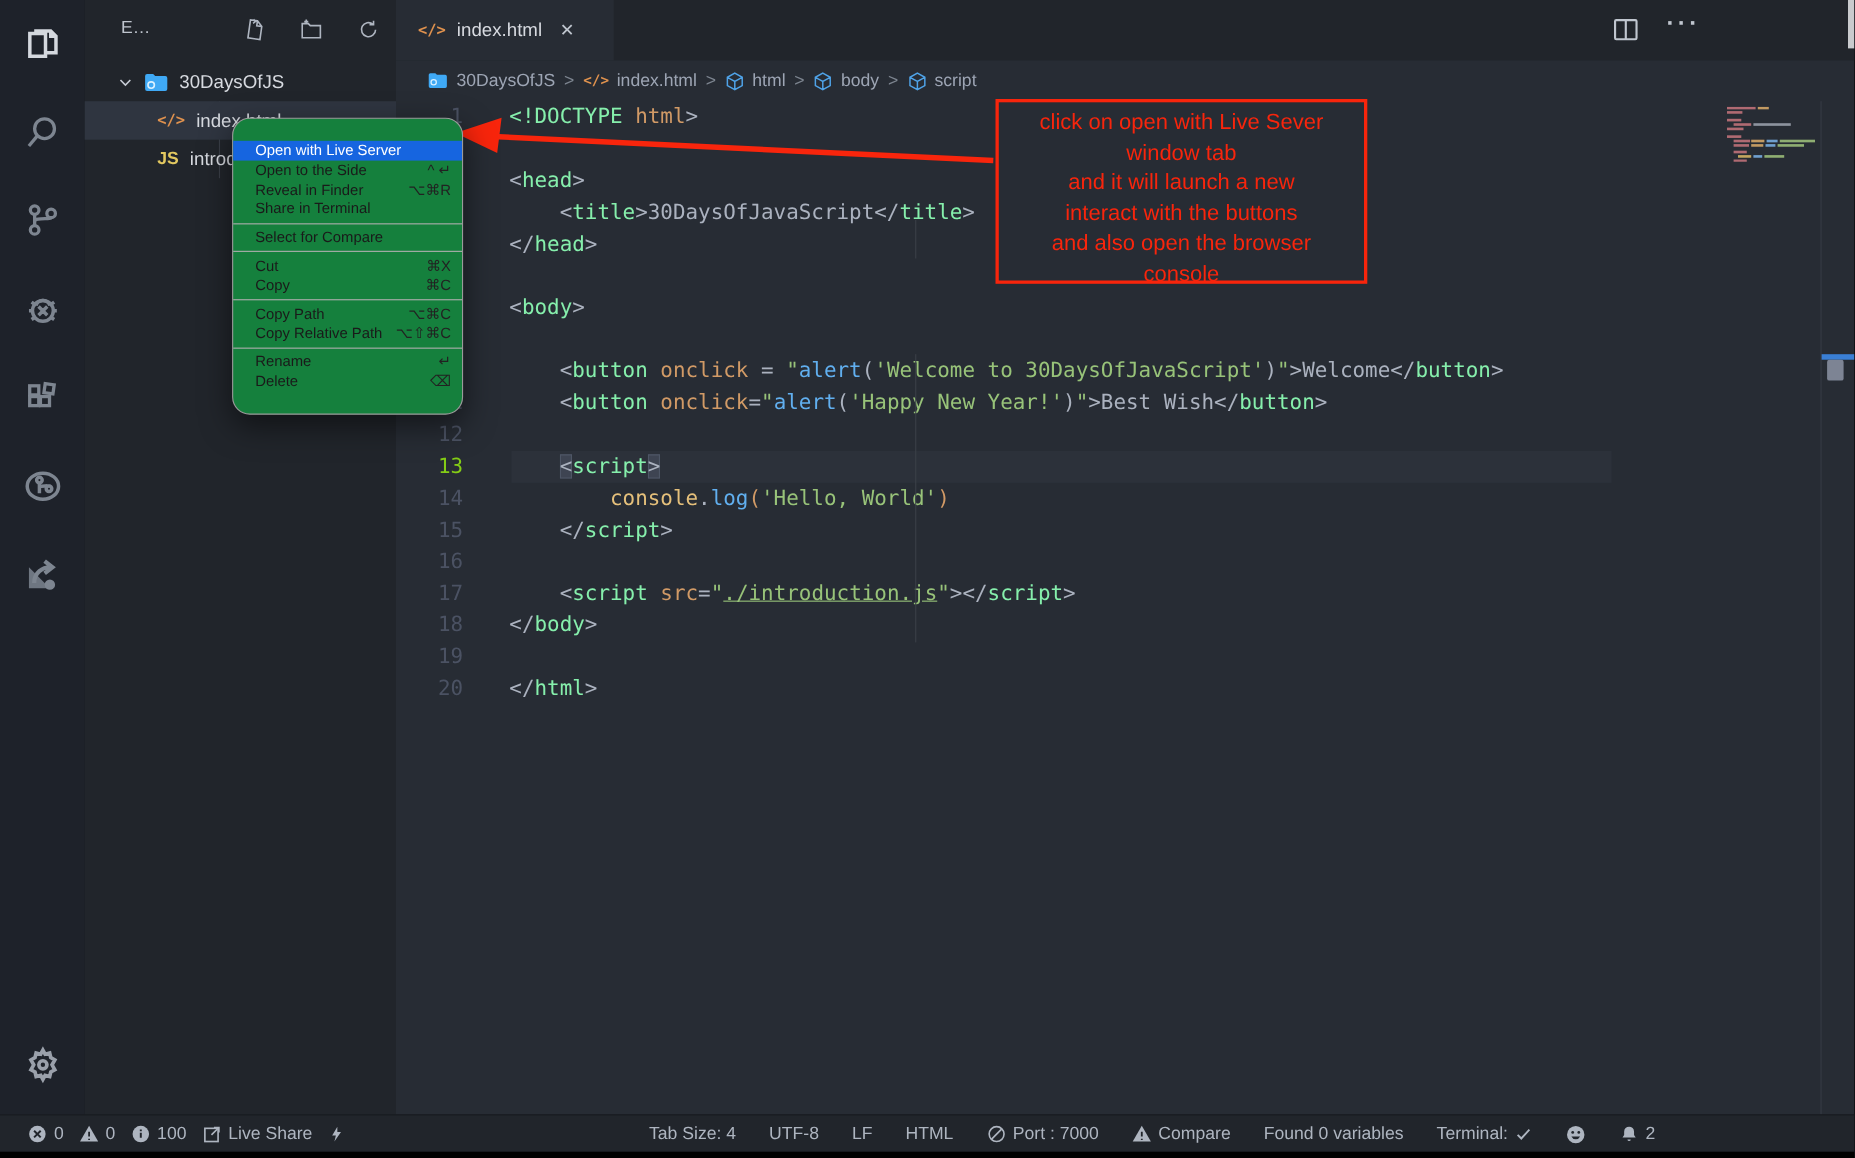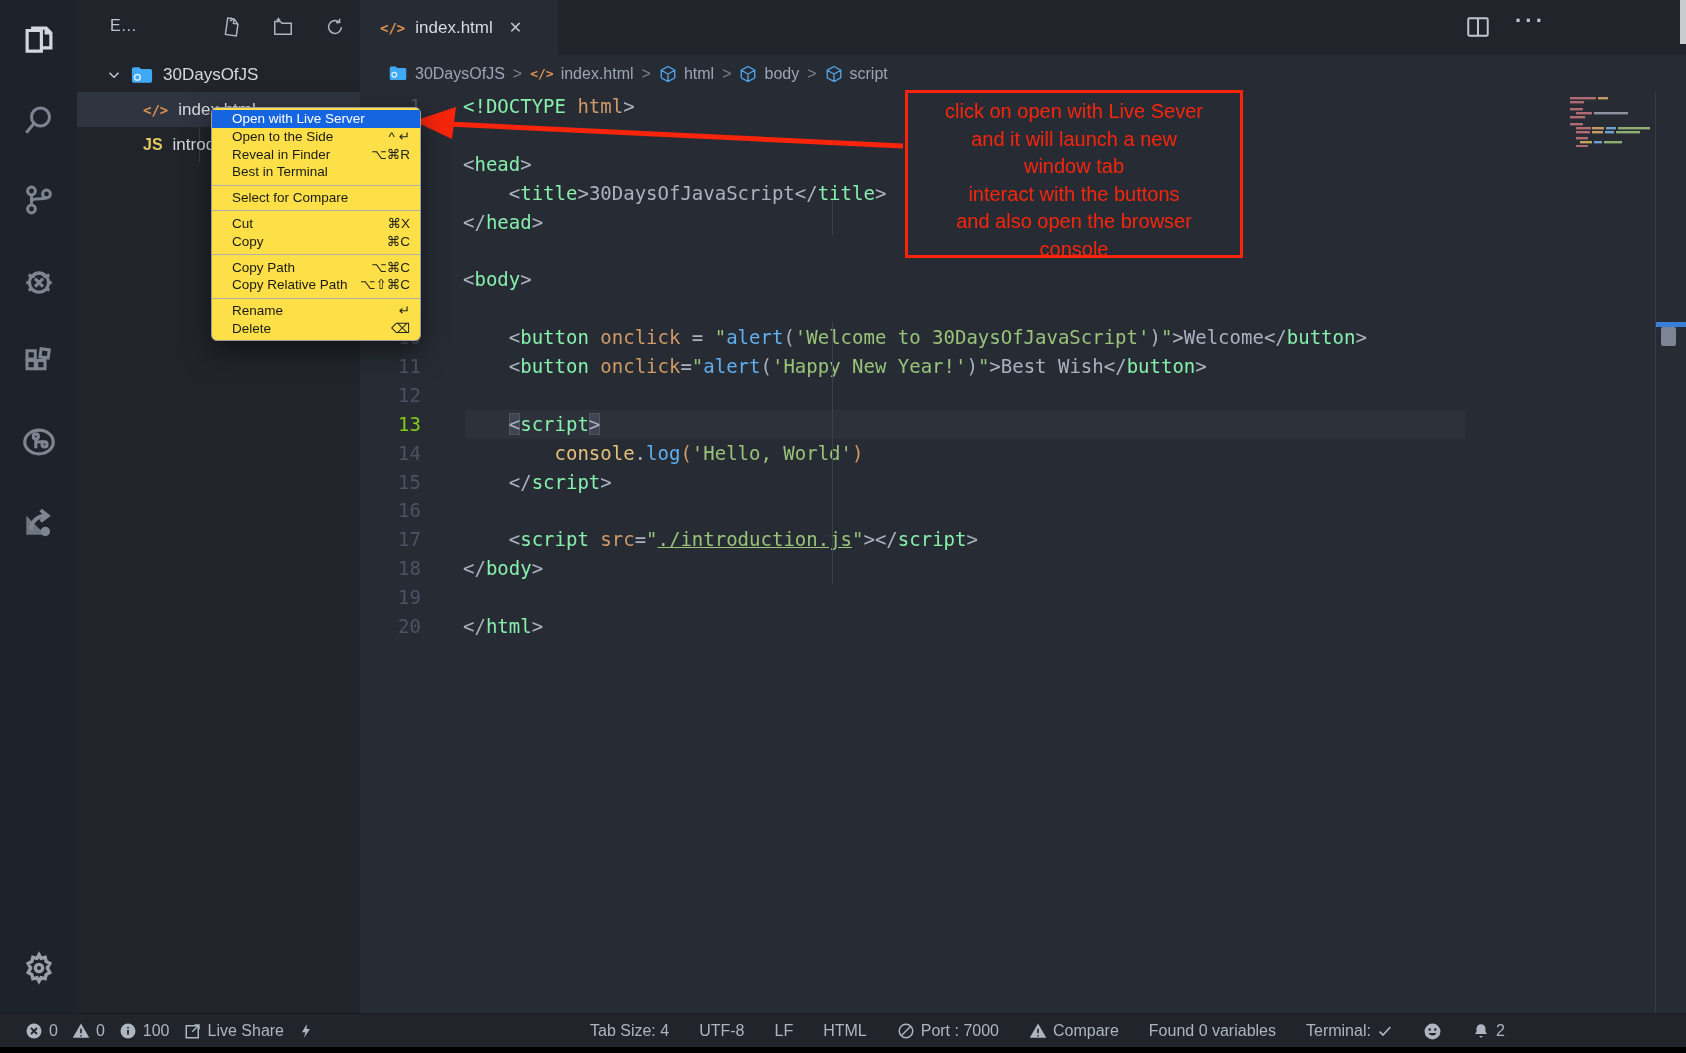--- a/index.html
+++ b/index.html
@@ -59,22 +59,22 @@
   #indent-guide-head{left:832px;top:200px;width:1px;height:35px;background:#3b4048;}
   #indent-guide-body{left:832px;top:322px;width:1px;height:262px;background:#3b4048;}
 
   
   #minimap{left:1570px;top:97px;}
   #ovr-border{left:1655px;top:92px;width:1px;height:924px;background:#363b45;}
   #ovr-cursor{left:1656px;top:322px;width:30px;height:5px;background:#3a7fd5;}
   #scroll-thumb{left:1661px;top:327px;width:15px;height:19px;background:#7d8494;border-radius:2px;}
 
   
-  #context-menu{left:211px;top:107px;width:208px;background:#fde047;border:1px solid #9a9a9a;border-radius:6px;
-    box-shadow:0 10px 28px rgba(0,0,0,.5);padding:2px 0;font-size:13.5px;color:#1a1a1a;z-index:30;}
+  #context-menu{left:211px;top:107px;width:208px;background:#15803d;border:1px solid #9a9a9a;border-radius:16px;
+    box-shadow:0 10px 28px rgba(0,0,0,.5);padding:20px 0;font-size:13.5px;color:#1a1a1a;z-index:30;}
   .menu-item{height:17.8px;line-height:17.8px;padding:0 10px 0 20px;display:flex;justify-content:space-between;cursor:pointer;}
   .menu-item.hl{background:#1665e0;color:#fff;}
   .menu-sep{height:1px;background:#aeaeae;margin:3.5px 0;}
   .menu-sc{color:#222;}
   .menu-item.hl .menu-sc{color:#fff;}
 
   
   #annotation-box{left:905px;top:90px;width:338px;height:168px;border:3px solid #f8250c;box-sizing:border-box;
     color:#f8250c;font-size:20px;line-height:27.5px;text-align:center;padding-top:5px;z-index:20;}
   #arrow-svg{left:0;top:0;width:1686px;height:1053px;pointer-events:none;z-index:25;}
@@ -309,21 +309,21 @@
       </div>
       <div class="menu-item">
         <span>Open to the Side</span>
         <span class="menu-sc">^ ↵</span>
       </div>
       <div class="menu-item">
         <span>Reveal in Finder</span>
         <span class="menu-sc">⌥⌘R</span>
       </div>
       <div class="menu-item">
-        <span>Best in Terminal</span>
+        <span>Share in Terminal</span>
         <span class="menu-sc"></span>
       </div>
       <div class="menu-sep"></div>
       <div class="menu-item">
         <span>Select for Compare</span>
         <span class="menu-sc"></span>
       </div>
       <div class="menu-sep"></div>
       <div class="menu-item">
         <span>Cut</span>
@@ -348,22 +348,22 @@
         <span class="menu-sc">↵</span>
       </div>
       <div class="menu-item">
         <span>Delete</span>
         <span class="menu-sc">⌫</span>
       </div>
     </div>
 
   <div id="annotation-box" class="abs">
       <div>click on open with Live Sever</div>
+      <div>window tab</div>
       <div>and it will launch a new</div>
-      <div>window tab</div>
       <div>interact with the buttons</div>
       <div>and also open the browser</div>
       <div>console</div>
     </div>
   <svg id="arrow-svg" class="abs">
     <line x1="903" y1="146" x2="448" y2="124" stroke="#f8250c" stroke-width="5"></line>
     <polygon points="414,121 456,107 452,139" fill="#f8250c"></polygon>
   </svg>
 
   <div id="statusbar" class="abs">

